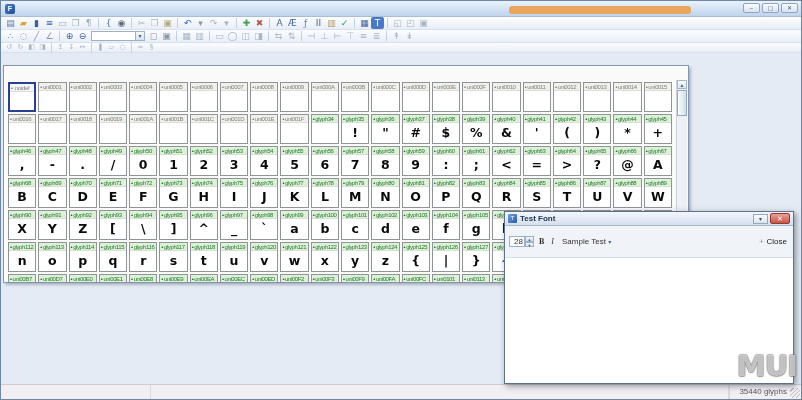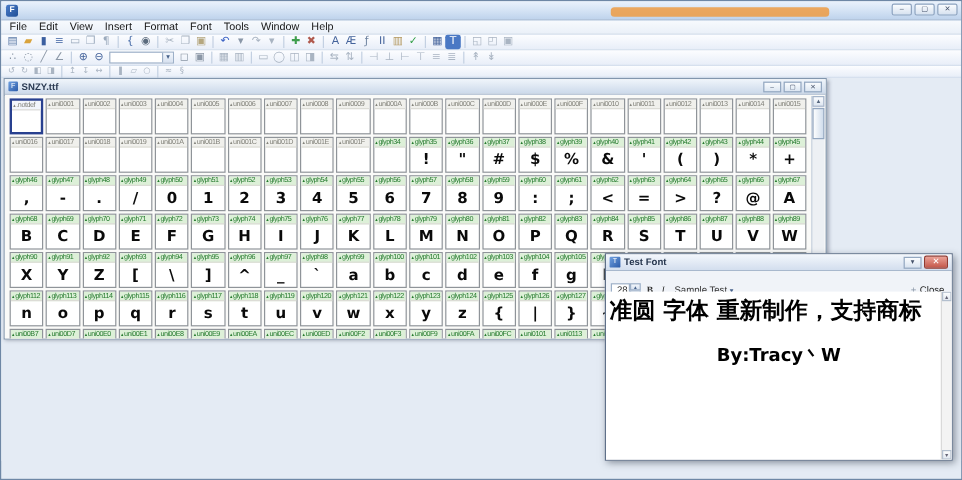--- a/index.html
+++ b/index.html
@@ -143,31 +143,20 @@
   <div class="titlebar">
     <span class="app-icon">F</span>
     <span class="title-streak"></span>
     <span class="win-buttons">
       <span class="win-btn">‒</span>
       <span class="win-btn">▢</span>
       <span class="win-btn">✕</span>
     </span>
   </div>
 
-  <div class="menubar">
-      <span class="menu-item">File</span>
-      <span class="menu-item">Edit</span>
-      <span class="menu-item">View</span>
-      <span class="menu-item">Insert</span>
-      <span class="menu-item">Format</span>
-      <span class="menu-item">Font</span>
-      <span class="menu-item">Tools</span>
-      <span class="menu-item">Window</span>
-      <span class="menu-item">Help</span>
-    </div>
 
   <div class="toolbar tb-row1">
       <span class="tb-icon" style="color: rgb(93, 124, 168);">▤</span>
       <span class="tb-icon" style="color: rgb(217, 163, 60);">▰</span>
       <span class="tb-icon" style="color: rgb(59, 95, 160);">▮</span>
       <span class="tb-icon" style="color: rgb(59, 95, 160);">≡</span>
       <span class="tb-icon" style="color: rgb(156, 171, 189);">▭</span>
       <span class="tb-icon" style="color: rgb(156, 171, 189);">❐</span>
       <span class="tb-icon" style="color: rgb(156, 171, 189);">¶</span>
       <span class="tb-sep"></span>
@@ -249,27 +238,20 @@
       <span class="tb-icon" style="color: rgb(169, 180, 194);">▱</span>
       <span class="tb-icon" style="color: rgb(169, 180, 194);">○</span>
       <span class="tb-sep"></span>
       <span class="tb-icon" style="color: rgb(169, 180, 194);">≈</span>
       <span class="tb-icon" style="color: rgb(169, 180, 194);">§</span>
     </div>
 
   <div class="mdi">
 
     <div class="docwin">
-      <div class="doc-titlebar">
-        <span class="doc-icon">F</span>
-        <span class="doc-title">SNZY.ttf</span>
-        <span class="doc-btn">‒</span>
-        <span class="doc-btn">▢</span>
-        <span class="doc-btn">✕</span>
-      </div>
       <div class="glyph-area">
         <div class="glyph-grid">
             <div class="cell selected">
               <div class="cl gray">.notdef</div>
               <div class="cg"></div>
             </div>
             <div class="cell">
               <div class="cl gray">uni0001</div>
               <div class="cg"></div>
             </div>
@@ -886,26 +868,25 @@
         <span class="tf-b">B</span>
         <span class="tf-i">I</span>
         <span class="tf-dd">
           <span>Sample Test</span>
           <span class="dd-arrow">▾</span>
         </span>
         <span class="tf-spacer"></span>
         <span class="tf-pin">+</span>
         <span class="tf-close-link">Close</span>
       </div>
-      <div class="tf-content">
-        <div class="tf-line1">准圆 字体 重新制作，支持商标</div>
-        <div class="tf-line2">By:Tracy丶W</div>
-        <div class="tf-scroll">
-          <span class="sb-btn sb-up">▲</span>
-          <span class="sb-btn sb-down">▼</span>
-        </div>
-      </div>
     </div>
 
+    <div class="watermark">MUI</div>
   </div>
 
+  <div class="statusbar">
+    <span class="sb-panel1"></span>
+    <span class="sb-panel2"></span>
+    <span class="sb-glyphcount">35440 glyphs</span>
+    <span class="sb-grip"></span>
+  </div>
 
 </div>
 
 </body></html>

